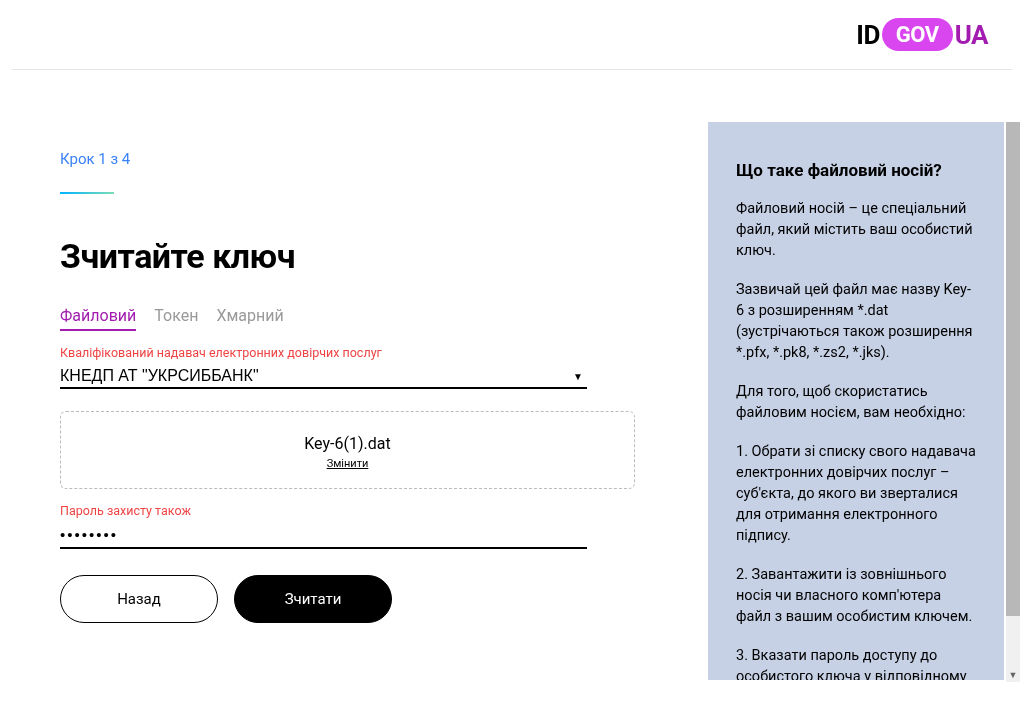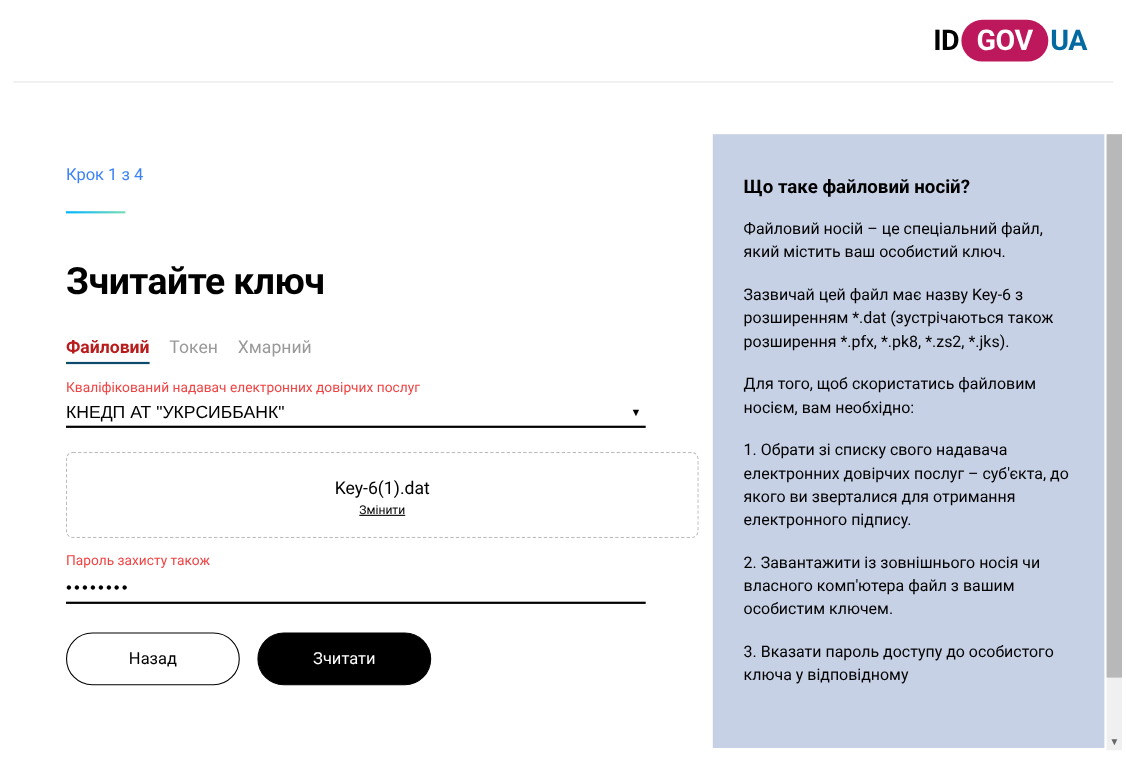--- a/index.html
+++ b/index.html
@@ -21,28 +21,28 @@
     }
     .logo {
       display: flex;
       align-items: center;
       font-weight: 700;
       font-size: 26px;
       letter-spacing: -0.5px;
     }
     .logo-id { color: #000; }
     .logo-gov {
-      background: #be185d;
+      background: #d946ef;
       color: #fff;
       border-radius: 999px;
       padding: 4px 14px;
       margin: 0 2px;
-      font-size: 26px;
-    }
-    .logo-ua { color: #0369a1; }
+      font-size: 22px;
+    }
+    .logo-ua { color: #a21caf; }
     .content-wrap {
       display: flex;
       position: absolute;
       top: 68px;
       left: 0;
       right: 0;
       bottom: 0;
     }
     .main {
       flex: 1;
@@ -71,23 +71,23 @@
       gap: 18px;
       margin-bottom: 14px;
     }
     .tab {
       font-size: 16px;
       color: #999;
       cursor: pointer;
       padding-bottom: 4px;
     }
     .tab.active {
-      color: #b91c1c;
-      font-weight: 700;
-      border-bottom: 2px solid #0c4a6e;
+      color: #a21caf;
+      font-weight: 400;
+      border-bottom: 2px solid #a21caf;
     }
     .field-label {
       font-size: 12.5px;
       color: #ef4444;
       margin-bottom: 4px;
       display: block;
     }
     .select-row {
       border-bottom: 2px solid #000;
       margin-bottom: 22px;
@@ -162,21 +162,21 @@
       color: #000;
     }
     .btn-read {
       background: #000;
       color: #fff;
     }
     .sidebar {
       position: absolute;
       right: 20px;
       top: 54px;
-      width: 356px;
+      width: 296px;
       bottom: 24px;
       background: #c7d1e5;
       padding: 38px 28px;
       overflow-y: auto;
     }
     .sidebar h3 {
       font-size: 17px;
       font-weight: 700;
       margin-bottom: 18px;
     }

